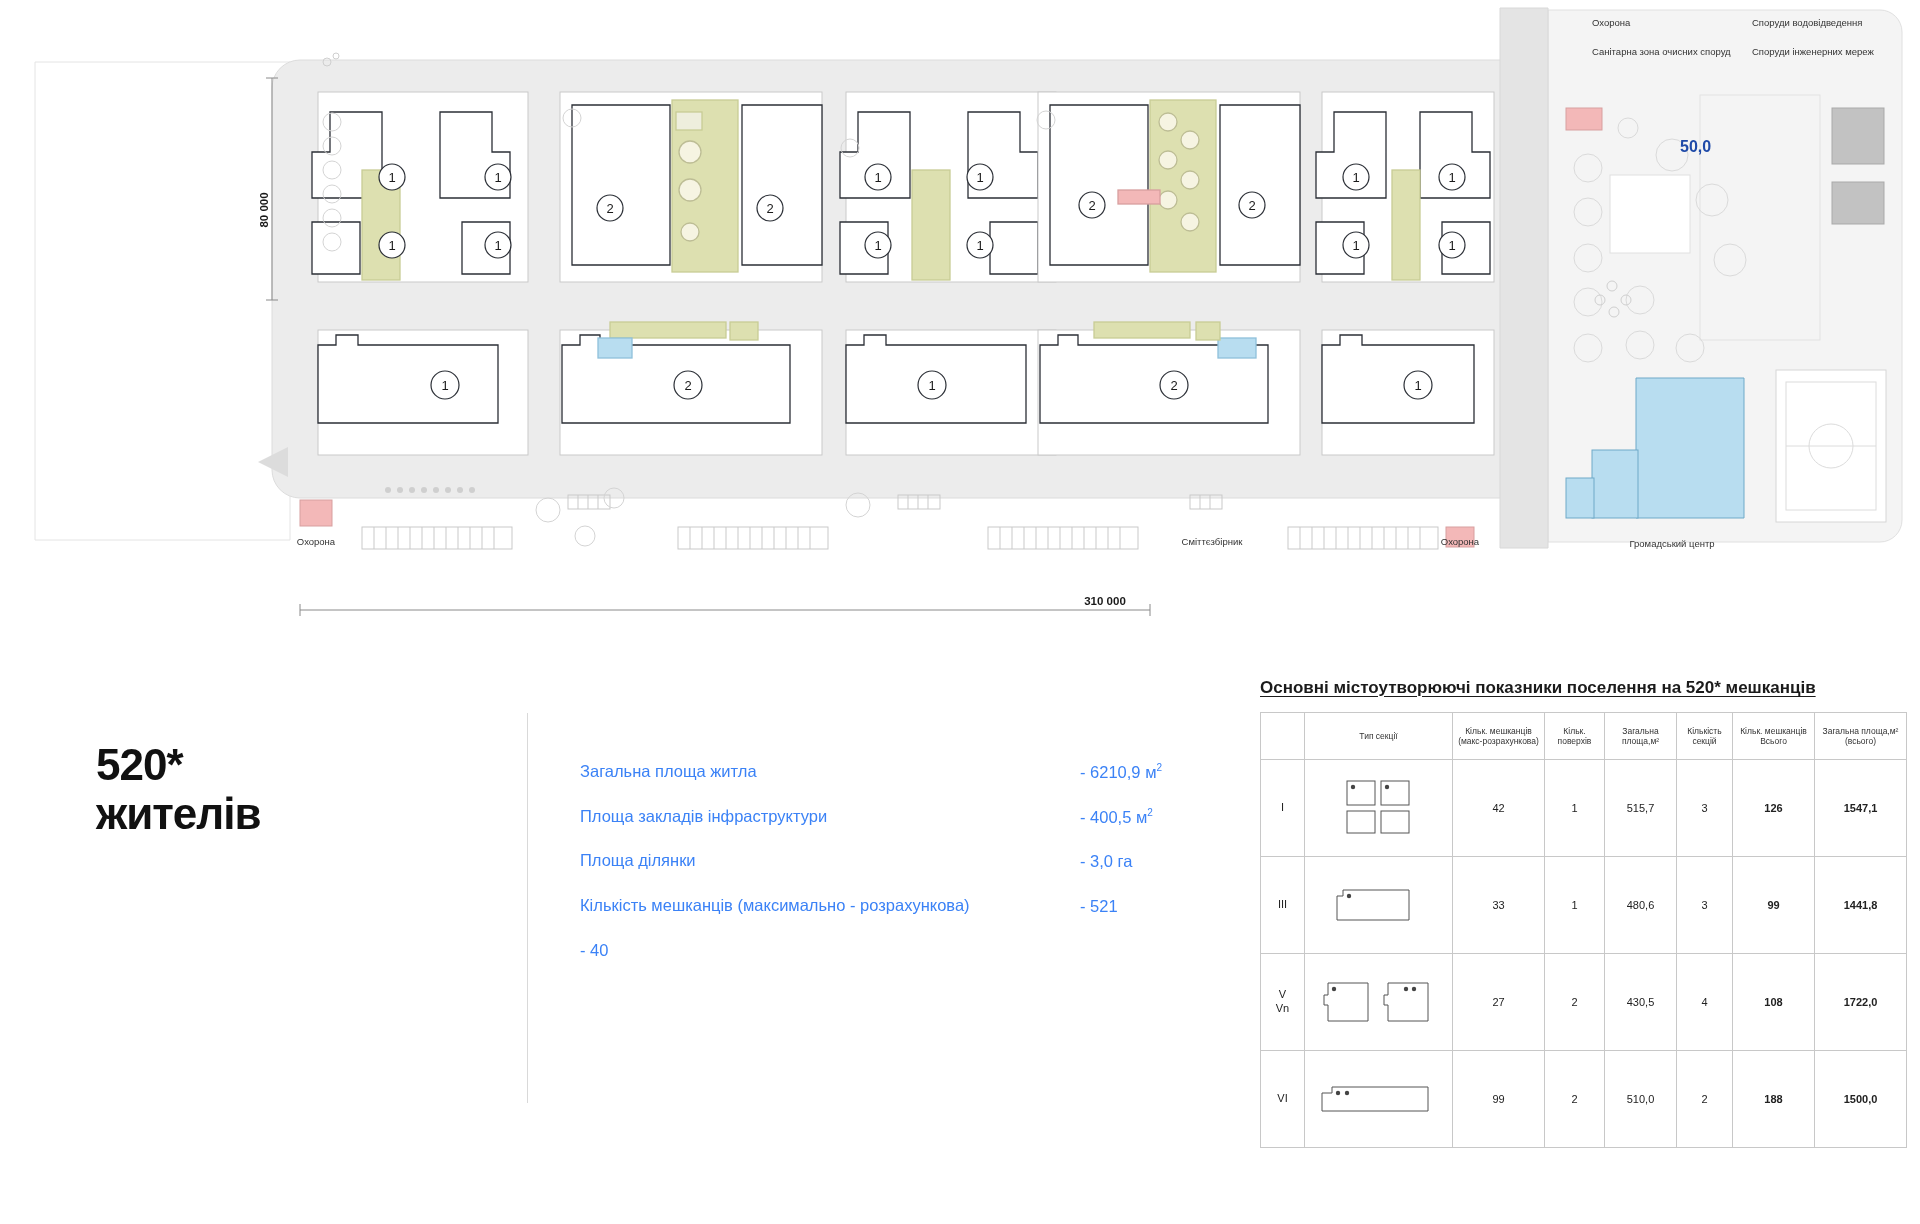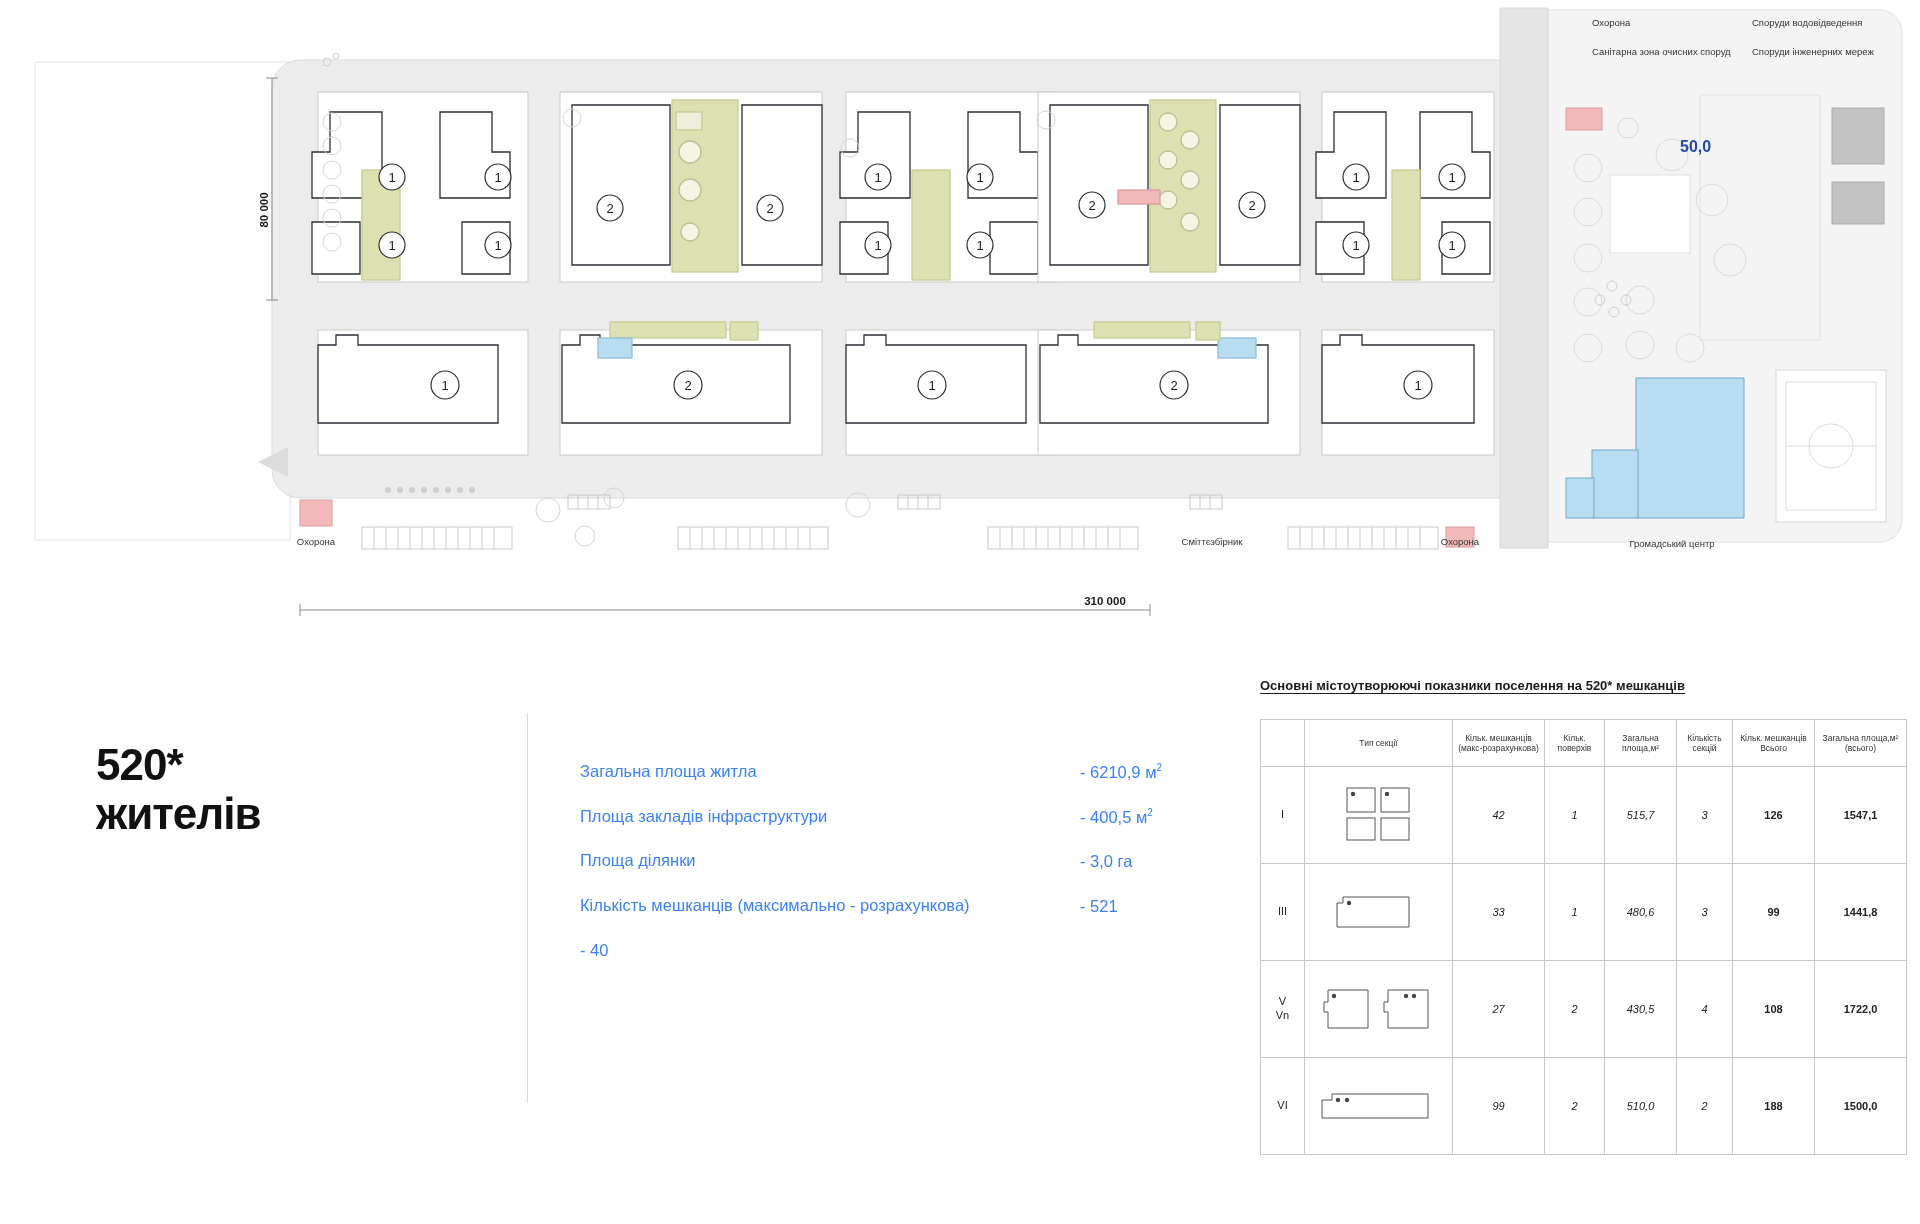--- a/index.html
+++ b/index.html
@@ -71,24 +71,24 @@
   }
 
   
   #table-wrap {
     position: absolute;
     left: 1260px;
     top: 678px;
     width: 650px;
   }
   #table-title {
-    font-size: 13px;
+    font-size: 17px;
     font-weight: bold;
     color: #1b1b1b;
-    margin-bottom: 26px;
+    margin-bottom: 14px;
     text-decoration: underline;
     text-underline-offset: 3px;
   }
   table.stats {
     border-collapse: collapse;
     width: 646px;
     table-layout: fixed;
   }
   table.stats th, table.stats td {
     border: 1px solid #c8c8c8;
@@ -101,21 +101,21 @@
     height: 40px;
     font-weight: normal;
     font-size: 8.5px;
     line-height: 1.22;
     padding: 3px 2px;
     color: #333;
   }
   table.stats td { height: 88px; }
   td.c-type { font-size: 15px; line-height: 1.25; }
   td.c-plan { padding: 4px; }
-  td.c-num  { font-size: 14px; font-style: italic; }
+  td.c-num  { font-size: 14px; }
   td.c-bold { font-size: 15px; font-weight: bold; }
   .mini-plan { display: block; margin: 0 auto; }
 
   
   col.w-type  { width: 44px; }
   col.w-plan  { width: 148px; }
   col.w-a     { width: 92px; }
   col.w-b     { width: 60px; }
   col.w-c     { width: 72px; }
   col.w-d     { width: 56px; }

